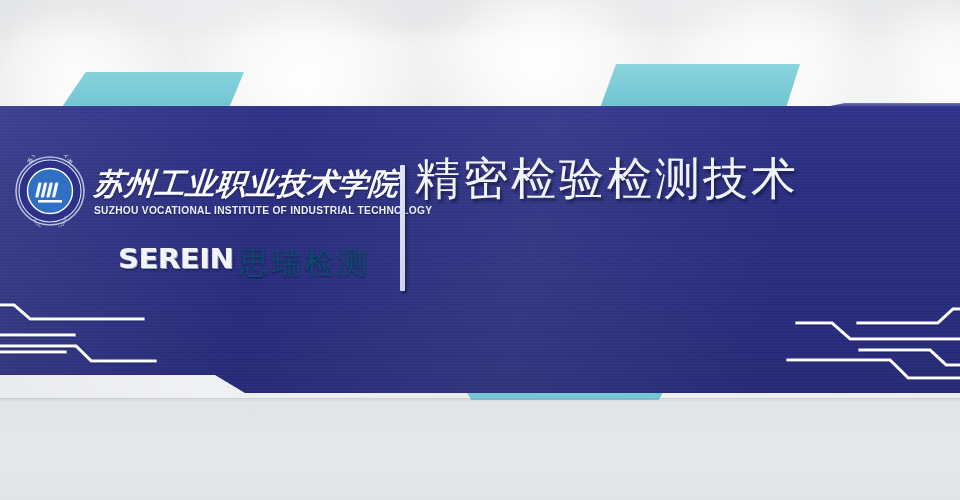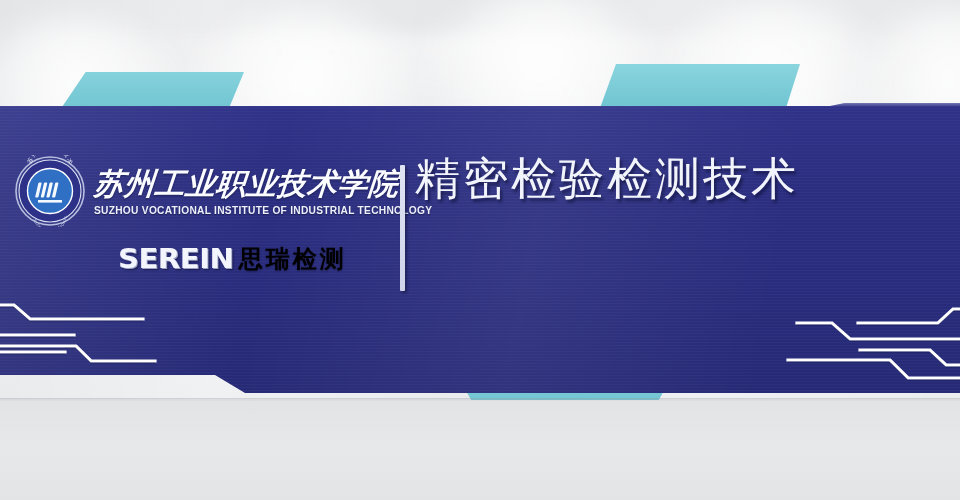--- a/index.html
+++ b/index.html
@@ -129,21 +129,21 @@
   }
   .serein-mark{
     font-size:27px;font-weight:800;letter-spacing:-.5px;
     color:#f3f5fc;
     font-family:"DejaVu Sans","Liberation Sans",sans-serif;
     transform:scaleX(1.08);transform-origin:left center;
     text-shadow:1px 1px 0 #9aa0c4, 2px 2px 2px rgba(8,10,40,.55);
     white-space:nowrap;
   }
   .serein-cn{
-    font-size:24px;font-weight:700;color:#000000;
+    font-size:30px;font-weight:400;color:#0c4a6e;
     letter-spacing:3px;white-space:nowrap;
     font-family:"DejaVu Sans","Liberation Sans",sans-serif;
     text-shadow:0 1px 2px rgba(8,10,40,.5);
   }
 
   .divider{
     position:absolute;left:400px;top:62px;width:5px;height:126px;
     background:linear-gradient(180deg,#dfe3f2,#cfd4e8);
     box-shadow:2px 2px 3px rgba(8,10,40,.45);
     border-radius:1px;

